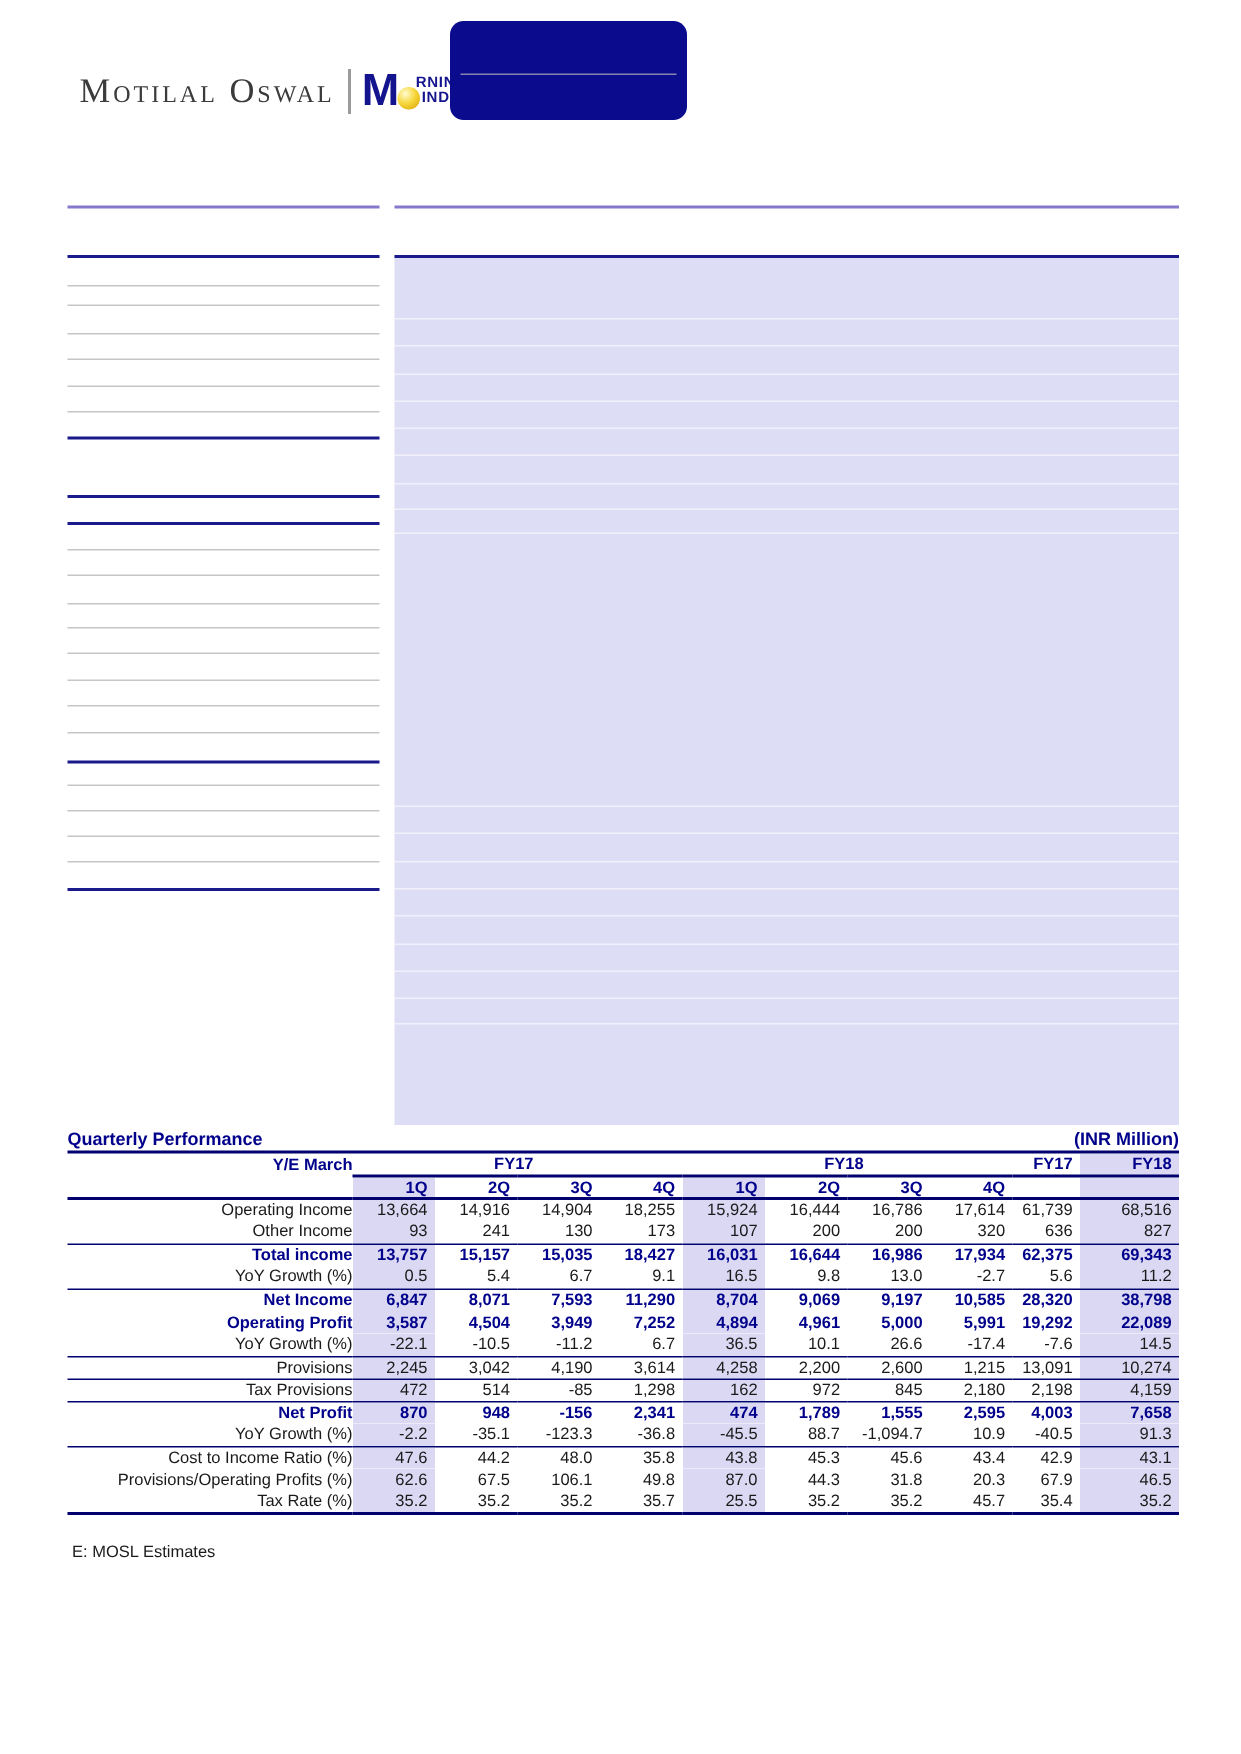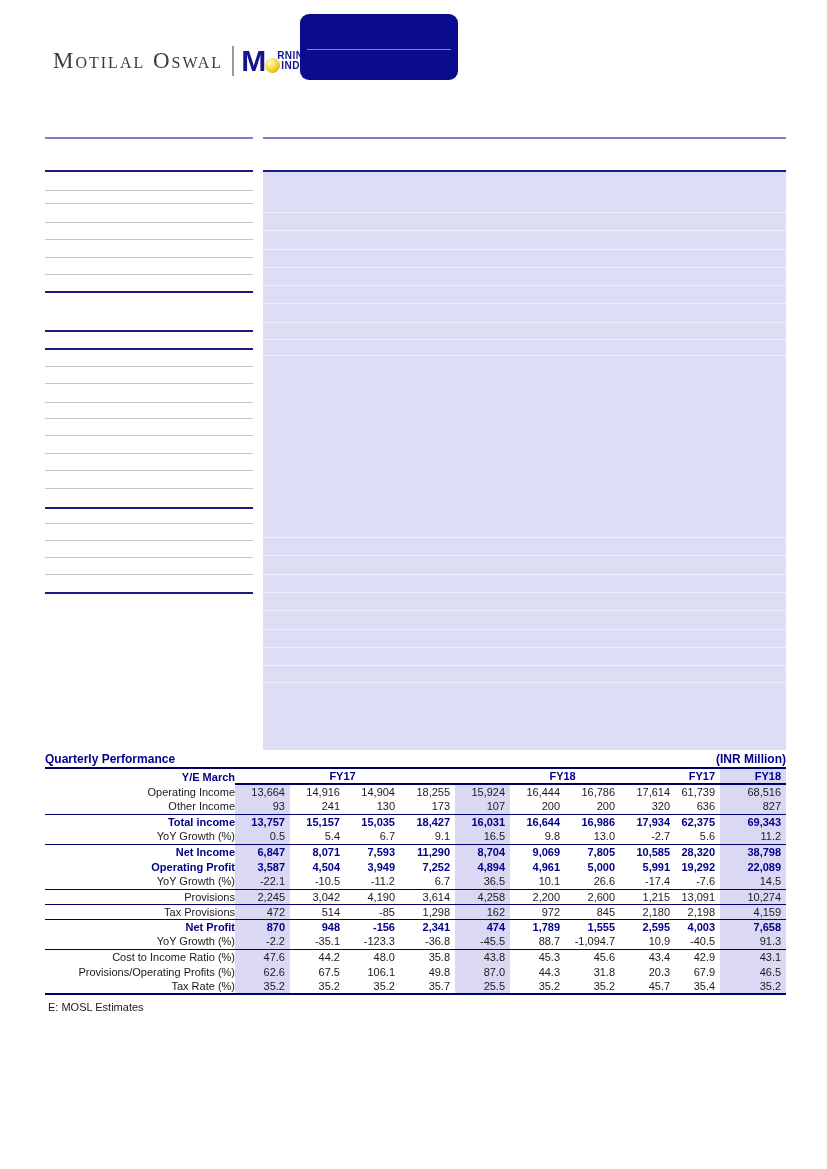--- a/index.html
+++ b/index.html
@@ -41,21 +41,21 @@
   table.qt .lbl { text-align: right; padding: 0 0 0 3px; }
   table.qt .ind { padding-left: 15px; }
   table.qt thead th { color: #00008b; font-weight: bold; }
   table.qt .grp { text-align: center; }
   table.qt .u1 { border-bottom: 2px solid #00006e; }            
   table.qt tr.qrow { border-bottom: 2px solid #00006e; }        
   table.qt tr.sep { border-bottom: 1px solid #00006e; }
   table.qt tr.last { border-bottom: 2px solid #00006e; }
   table.qt tr.bold td { color: #00008b; font-weight: bold; }
   table.qt .hl { background: #dbd8f3; }
-  .footnote { font-size: 11px; color: #1a1a1a; padding: 6px 0 0 3px; }
+  .footnote { font-size: 11px; color: #1a1a1a; padding: 19px 0 0 3px; }
 </style>
 </head>
 <body>
 
 <div class="page">
 
   <div class="logo">
     <span class="brand-serif">Motilal Oswal</span>
     <span class="brand-divider"></span>
     <span class="mlogo">
@@ -142,20 +142,33 @@
           <col style="width:66px">
       </colgroup>
       <thead>
         <tr>
           <th class="lbl">Y/E March</th>
           <th class="grp u1" colspan="4">FY17</th>
           <th class="grp u1" colspan="4">FY18</th>
           <th class="u1">FY17</th>
           <th class="u1 hl">FY18</th>
         </tr>
+        <tr class="qrow" id="quarter-row">
+          <th class="lbl"></th>
+        <th class="hl">1Q</th>
+            <th>2Q</th>
+            <th>3Q</th>
+            <th>4Q</th>
+            <th class="hl">1Q</th>
+            <th>2Q</th>
+            <th>3Q</th>
+            <th>4Q</th>
+            <th></th>
+            <th class="hl"></th>
+          </tr>
       </thead>
       <tbody id="qt-body">
           <tr class="">
             <td class="lbl">Operating Income</td>
             <td class="hl">13,664</td>
             <td>14,916</td>
             <td>14,904</td>
             <td>18,255</td>
             <td class="hl">15,924</td>
             <td>16,444</td>
@@ -204,21 +217,21 @@
             <td class="hl">11.2</td>
           </tr>
           <tr class="bold">
             <td class="lbl">Net Income</td>
             <td class="hl">6,847</td>
             <td>8,071</td>
             <td>7,593</td>
             <td>11,290</td>
             <td class="hl">8,704</td>
             <td>9,069</td>
-            <td>7,805</td>
+            <td>9,197</td>
             <td>10,585</td>
             <td>28,320</td>
             <td class="hl">38,798</td>
           </tr>
           <tr class="bold">
             <td class="lbl">Operating Profit</td>
             <td class="hl">3,587</td>
             <td>4,504</td>
             <td>3,949</td>
             <td>7,252</td>

